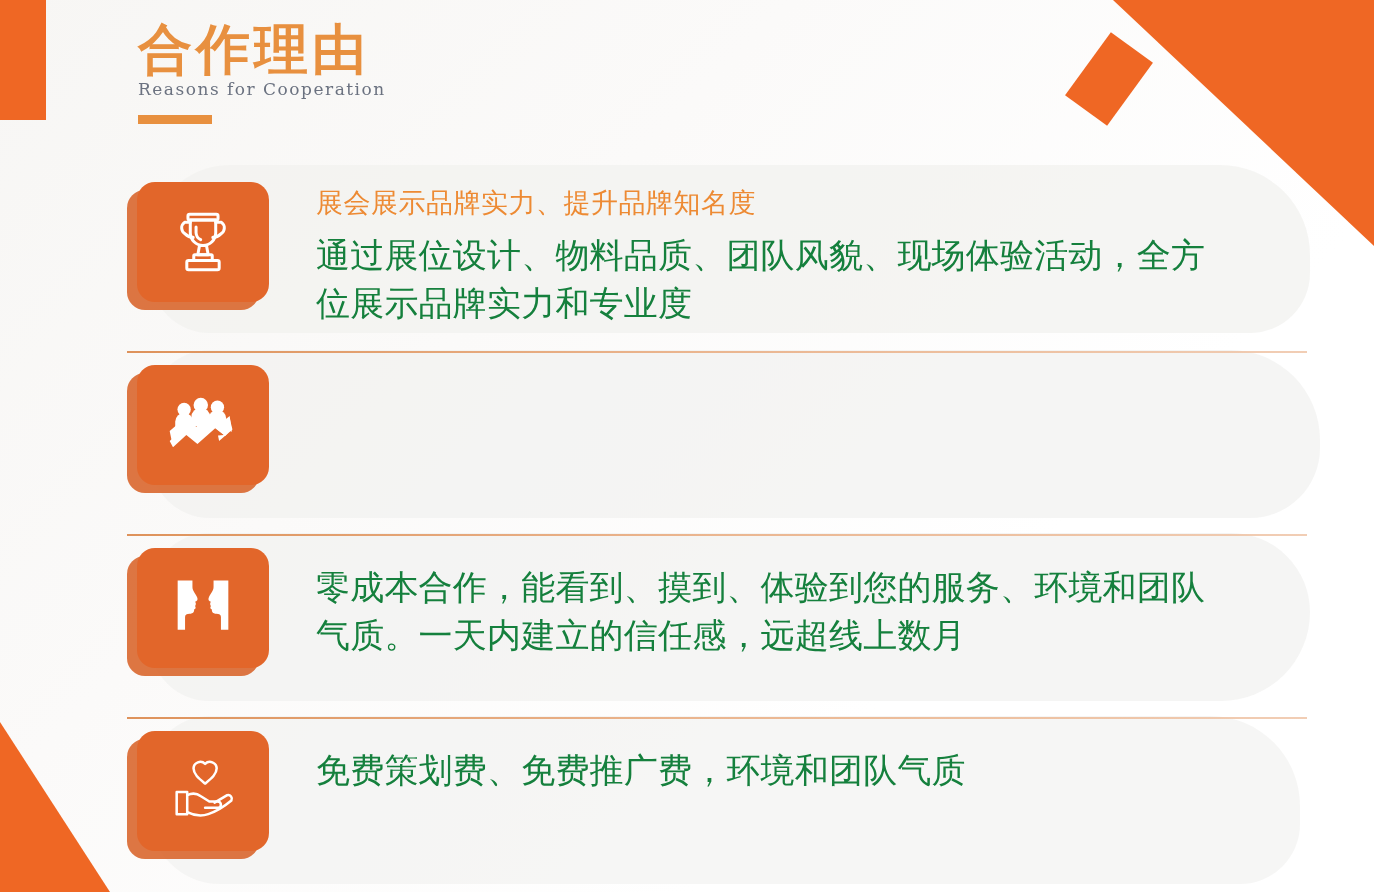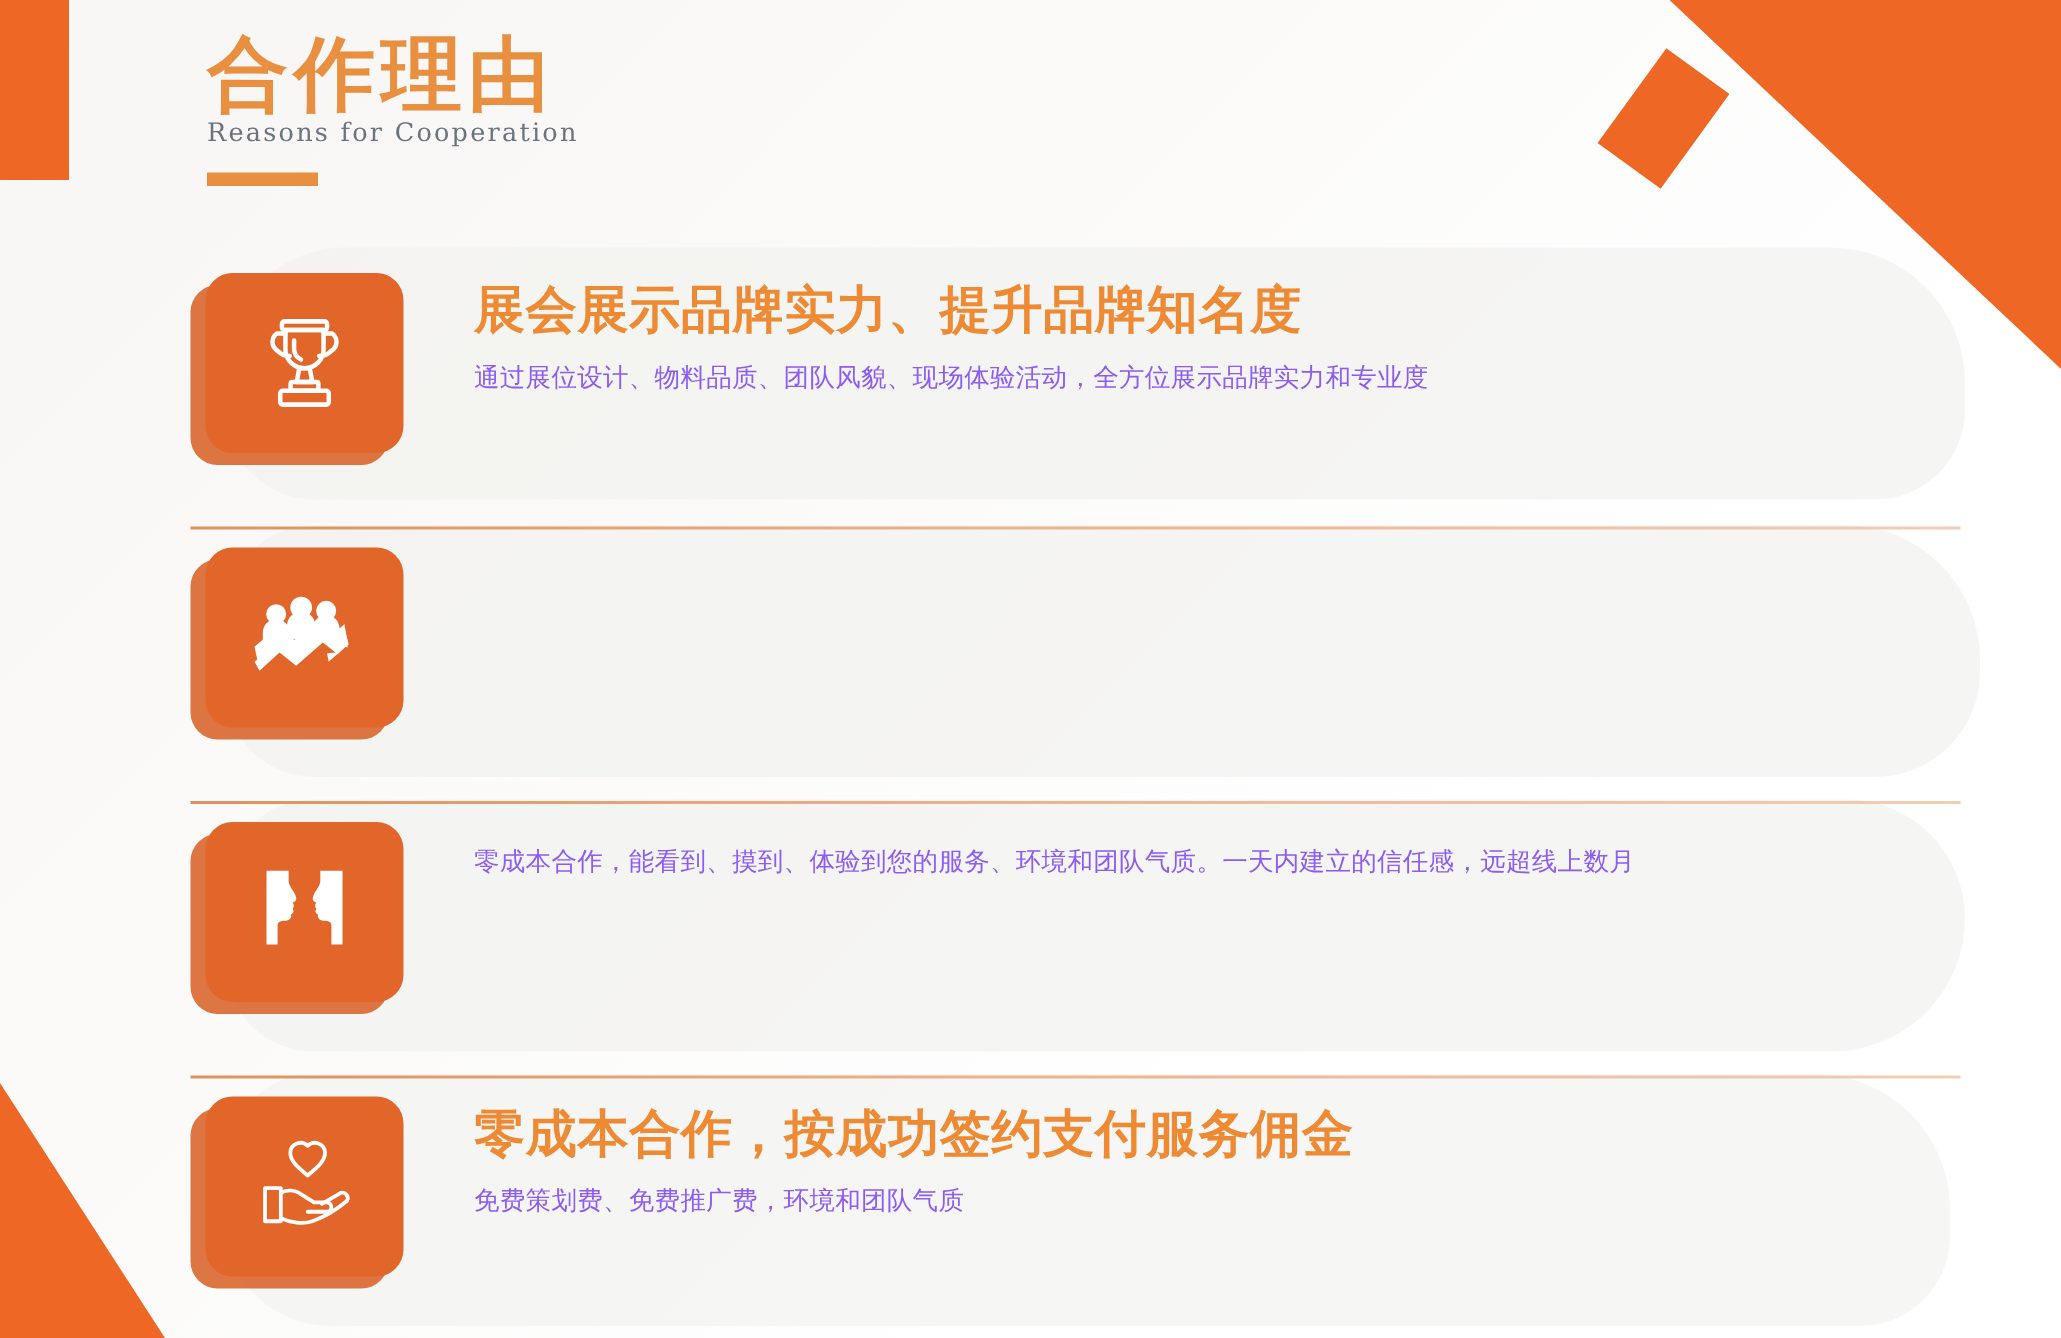--- a/index.html
+++ b/index.html
@@ -124,31 +124,31 @@
   }
   .icon-box svg { display:block; }
 
   .card-text {
     flex:1 1 auto;
     padding-left:47px;
     padding-top:16px;
     max-width:940px;
   }
   .card-title {
-    font-size:34px;
-    font-weight:bold;
+    font-size:27px;
+    font-weight:normal;
     color:#ed8a33;
     line-height:1.25;
     letter-spacing:.5px;
     font-family:"DejaVu Sans","Liberation Sans",sans-serif;
   }
   .card-desc {
     margin-top:11px;
-    font-size:17px;
-    color:#8b5cf6;
+    font-size:34px;
+    color:#15803d;
     line-height:1.42;
     letter-spacing:.2px;
     font-family:Liberation Sans, sans-serif;
   }
   .divider {
     position:absolute;
     left:127px;
     width:1180px;
     height:2px;
     background:linear-gradient(90deg,#d9803f 0%, #e8a87a 45%, #efc5a8 100%);
@@ -249,20 +249,19 @@
           <svg width="80" height="76" viewBox="0 0 76 70" fill="none" stroke="#ffffff" stroke-width="2.4" stroke-linecap="round" stroke-linejoin="round">
             <path d="M40 28 c-6 -5 -11 -9 -11 -14.5 a6.5 6.5 0 0 1 11 -4.3 a6.5 6.5 0 0 1 11 4.3
                      c0 5.5 -5 9.5 -11 14.5 z"></path>
             <path d="M13 36 h10 v21 h-10 z"></path>
             <path d="M23 39 c4 -2 9 -2 13 1 l8 5 h8 a3 3 0 0 1 0 6 h-12"></path>
             <path d="M23 55 c6 3 14 4 20 2 c7 -2.5 16 -8 22 -13 a3.5 3.5 0 0 0 -4 -5 l-12 7"></path>
           </svg>
         </div>
       </div>
       <div class="card-text">
-        <div class="card-title">零成本合作，按成功签约支付服务佣金</div>
         <div class="card-desc">免费策划费、免费推广费，环境和团队气质</div>
       </div>
 
     </div>
 
   </div>
 </div>
 
 </body></html>

